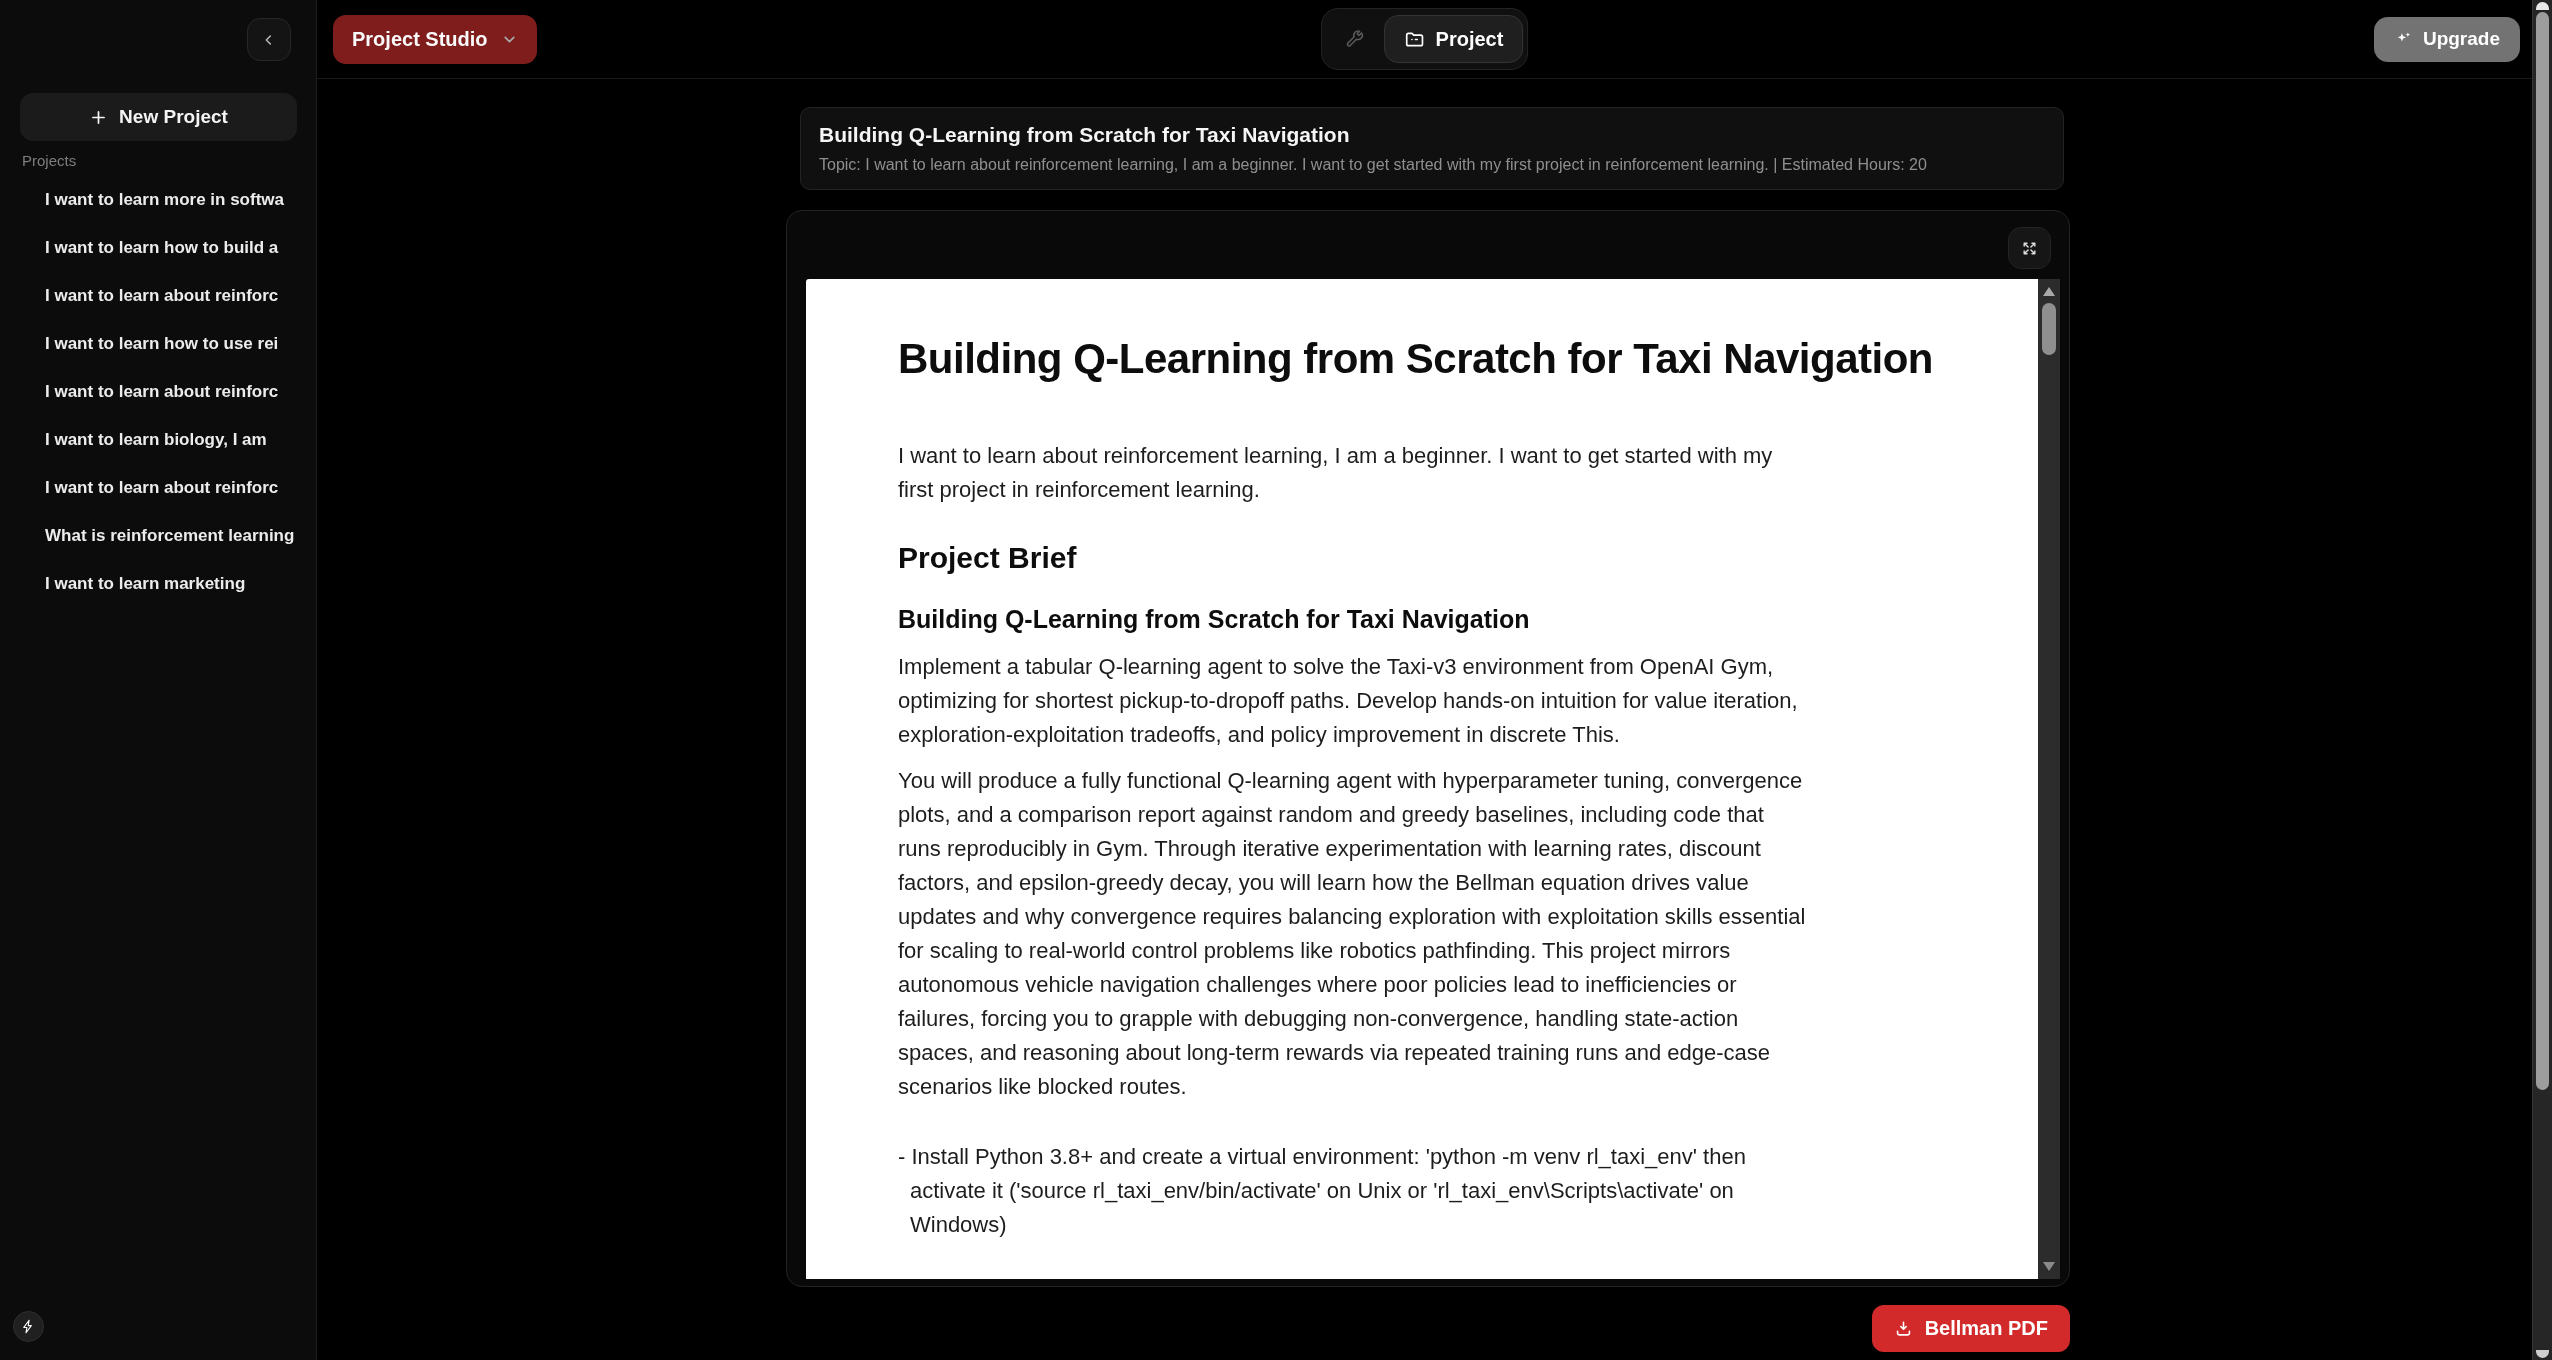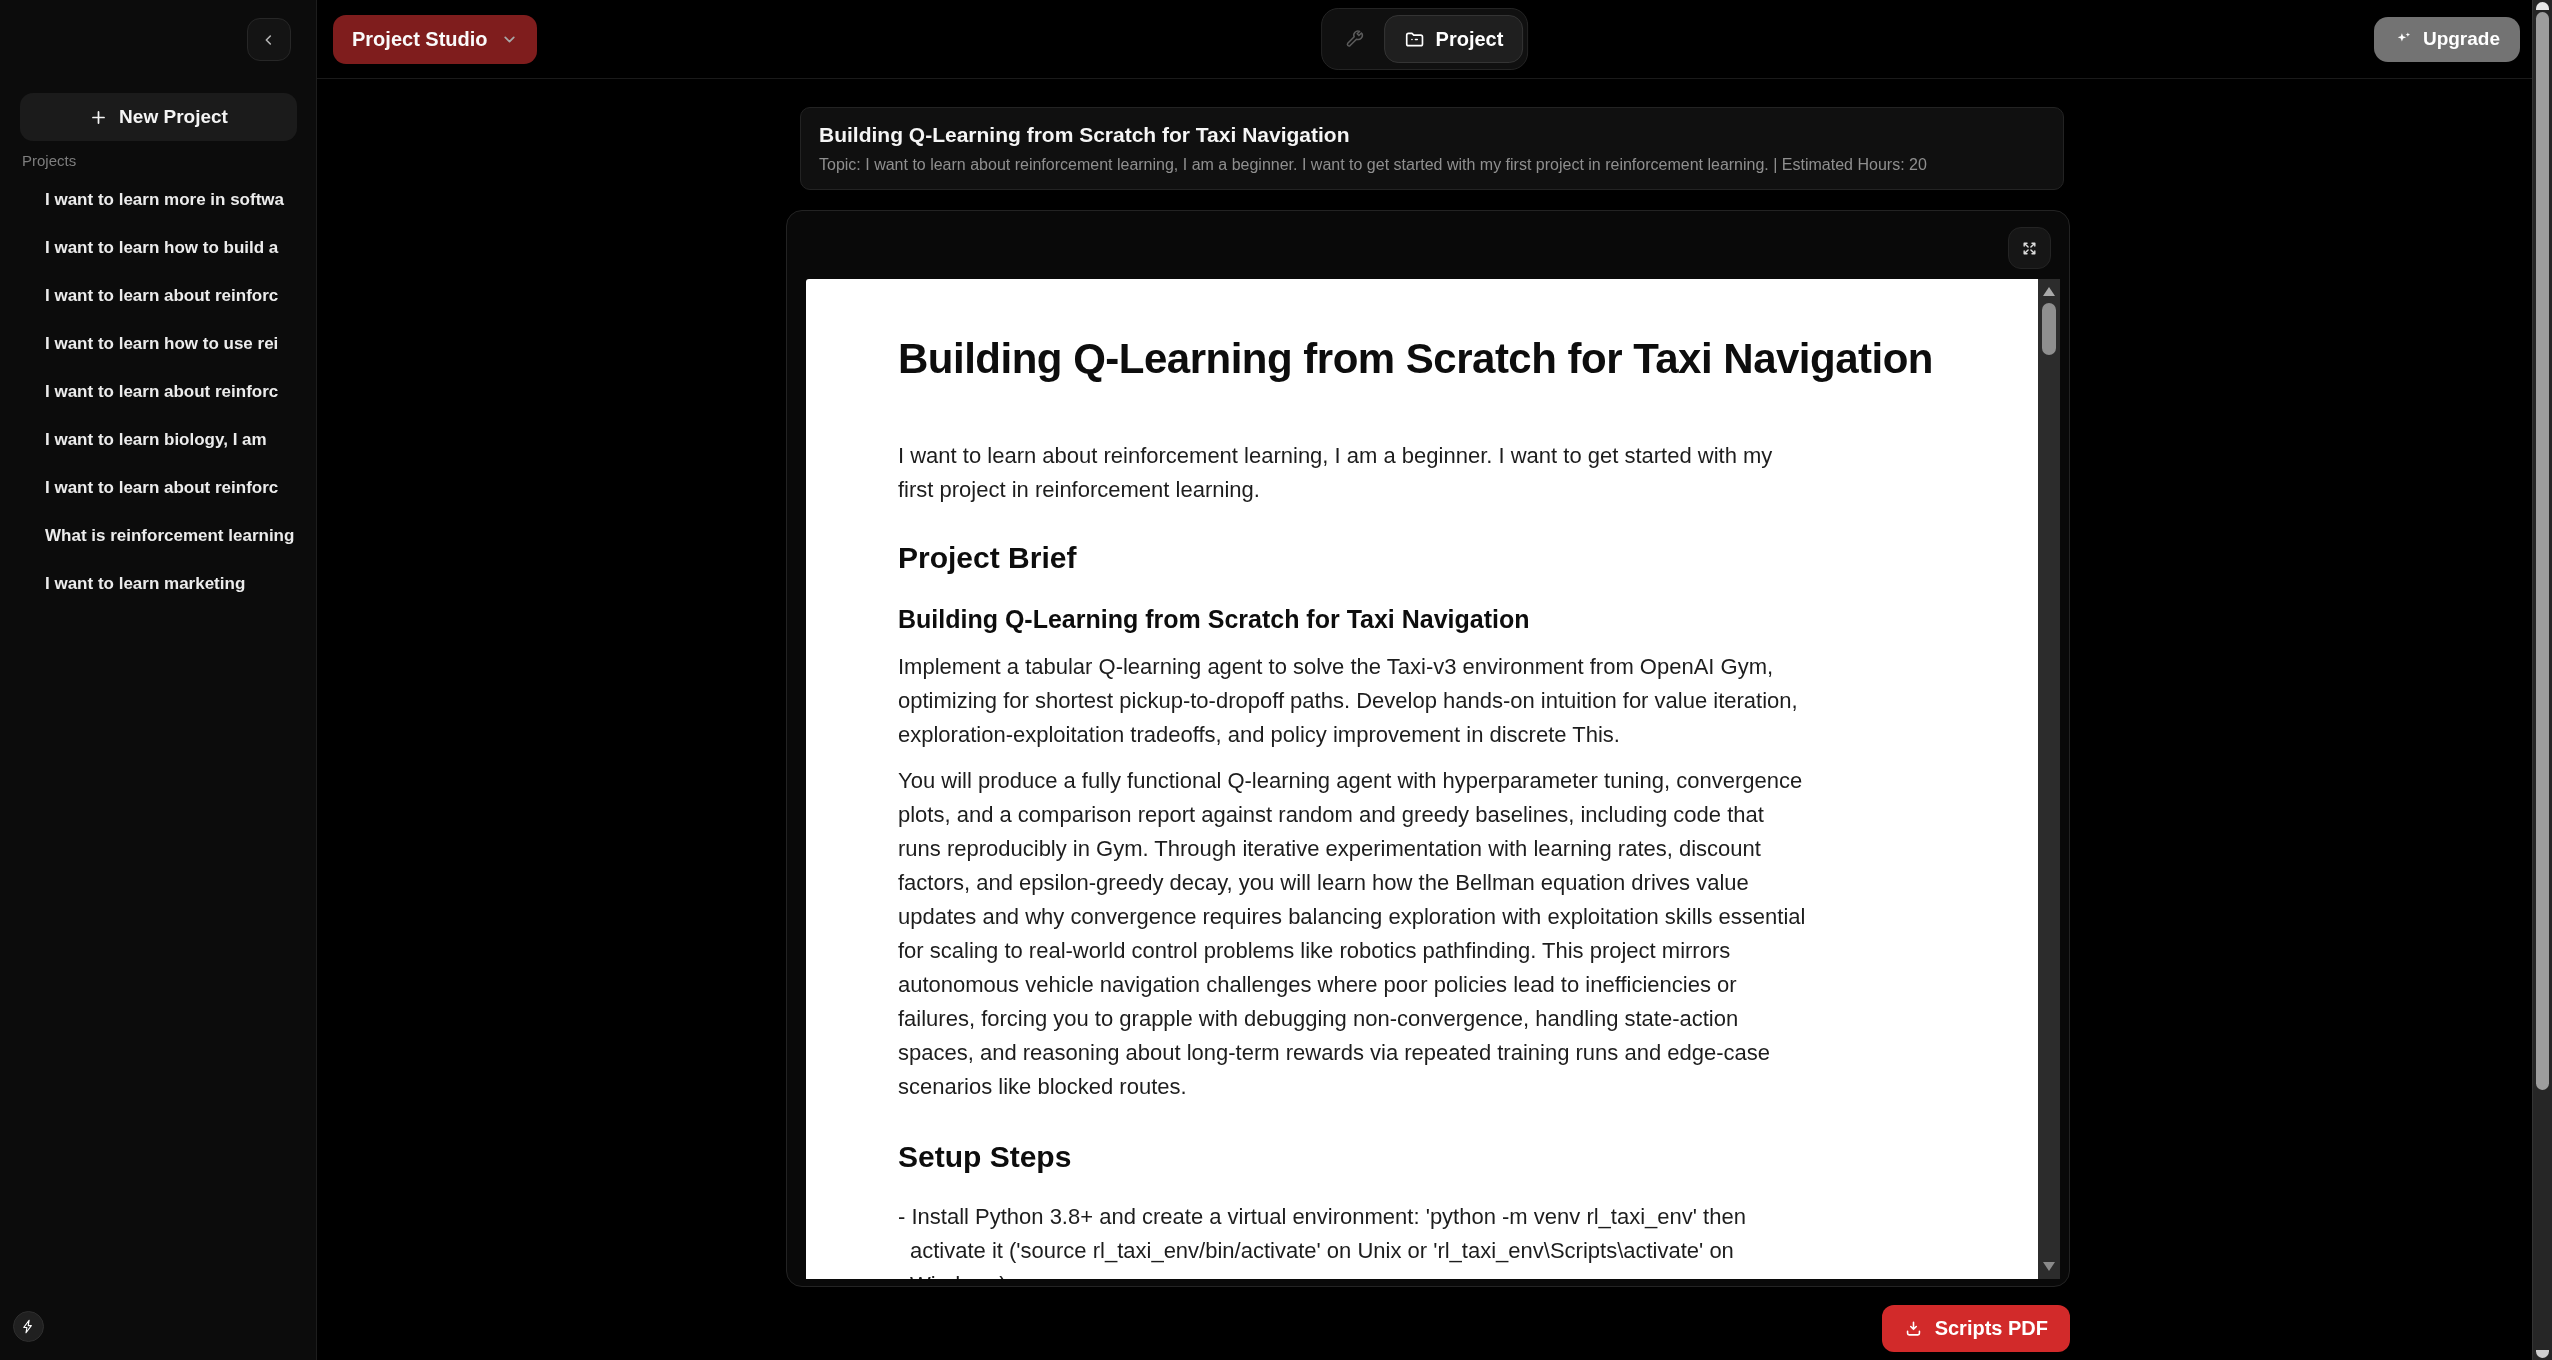--- a/index.html
+++ b/index.html
@@ -265,39 +265,38 @@
   </div>
 
   <div class="page-wrap">
     <div class="page-inner">
       <h1>Building Q-Learning from Scratch for Taxi Navigation</h1>
       <p class="intro">I want to learn about reinforcement learning, I am a beginner. I want to get started with my first project in reinforcement learning.</p>
       <h2>Project Brief</h2>
       <h3>Building Q-Learning from Scratch for Taxi Navigation</h3>
       <p class="p1">Implement a tabular Q-learning agent to solve the Taxi-v3 environment from OpenAI Gym, optimizing for shortest pickup-to-dropoff paths. Develop hands-on intuition for value iteration, exploration-exploitation tradeoffs, and policy improvement in discrete This.</p>
       <p class="p2">You will produce a fully functional Q-learning agent with hyperparameter tuning, convergence plots, and a comparison report against random and greedy baselines, including code that runs reproducibly in Gym. Through iterative experimentation with learning rates, discount factors, and epsilon-greedy decay, you will learn how the Bellman equation drives value updates and why convergence requires balancing exploration with exploitation skills essential for scaling to real-world control problems like robotics pathfinding. This project mirrors autonomous vehicle navigation challenges where poor policies lead to inefficiencies or failures, forcing you to grapple with debugging non-convergence, handling state-action spaces, and reasoning about long-term rewards via repeated training runs and edge-case scenarios like blocked routes.</p>
-      <h2 class="setup">Setup Steps</h2>
       <div class="setup-item">- Install Python 3.8+ and create a virtual environment: 'python -m venv rl_taxi_env' then activate it ('source rl_taxi_env/bin/activate' on Unix or 'rl_taxi_env\Scripts\activate' on Windows)</div>
     </div>
   </div>
 
   <div class="doc-scrollbar">
     <div class="doc-scroll-up"></div>
     <div class="doc-scroll-thumb"></div>
     <div class="doc-scroll-down"></div>
   </div>
 </div>
 
 <div class="download-btn">
   <span>
     <svg width="19" height="19" viewBox="0 0 24 24" fill="none" stroke="currentColor" stroke-width="2" stroke-linecap="round" stroke-linejoin="round">
         <path d="M12 4v9m0 0l-3.5-3.5M12 13l3.5-3.5"></path>
         <path d="M4.5 15.5v2.5a2 2 0 0 0 2 2h11a2 2 0 0 0 2-2v-2.5"></path>
       </svg>
   </span>
-  <span>Scripts PDF</span>
+  <span>Bellman PDF</span>
 </div>
 
 <div class="page-scrollbar">
   <div class="page-scroll-cap-top"></div>
   <div class="page-scroll-thumb"></div>
   <div class="page-scroll-cap-bottom"></div>
 </div>
 
 </body></html>

